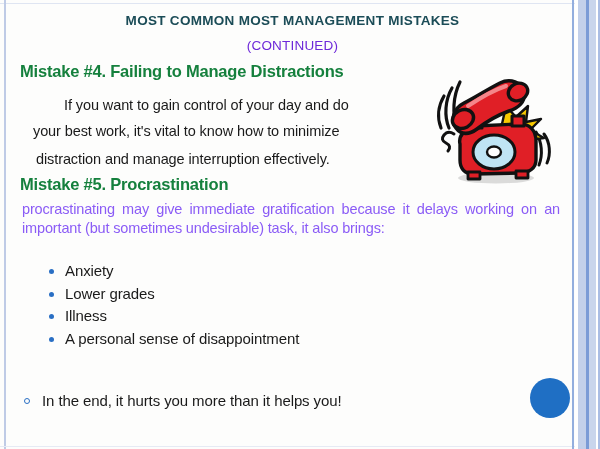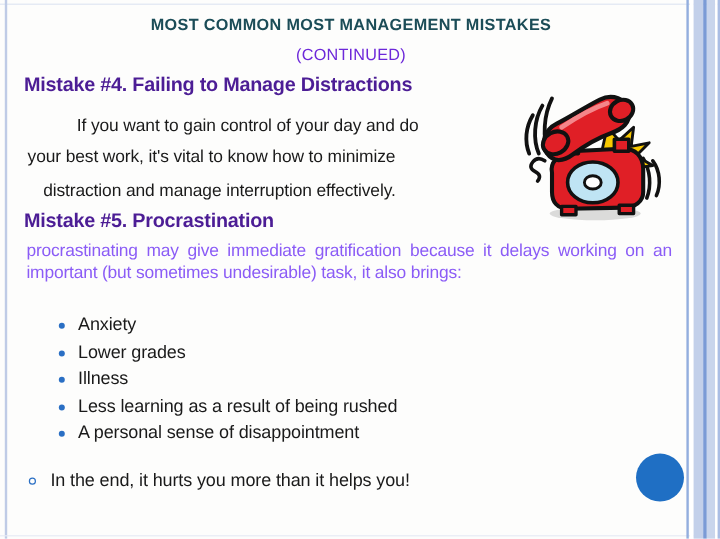--- a/index.html
+++ b/index.html
@@ -81,35 +81,35 @@
     font-variant: small-caps;
     letter-spacing: 0.2px;
   }
 
   
   .mistake-head {
     position: absolute;
     left: 20px;
     font-size: 16.5px;
     font-weight: bold;
-    color: #4c1d95;
+    color: #15803d;
     letter-spacing: -0.2px;
   }
   #m4-head { top: 62px; }
   #m5-head { top: 175px; }
 
   .body-line {
     position: absolute;
     left: 20px;
     font-size: 14.5px;
     color: #1a1a1a;
     letter-spacing: -0.1px;
   }
   #m4-l1 { top: 97px; margin-left: 44px; }
-  #m4-l2 { top: 123px; left: 23px; text-align: center; }
+  #m4-l2 { top: 123px; left: 33px; text-align: center; }
   #m4-l3 { top: 151px; margin-left: 16px; }
 
   
   #m5-para {
     position: absolute;
     left: 22px;
     top: 200px;
     width: 538px;
     font-size: 14.5px;
     color: #8b5cf6;
@@ -212,21 +212,20 @@
   <div id="m4-l2" class="body-line"> your best work, it's vital to know how to minimize</div>
   <div id="m4-l3" class="body-line">distraction and manage  interruption effectively.</div>
 
   <div id="m5-head" class="mistake-head">Mistake #5. Procrastination</div>
   <div id="m5-para">procrastinating may give immediate gratification because it delays working on an important (but sometimes undesirable) task, it also brings:</div>
 
   <ul id="bullets">
     <li><span class="dot"></span><span>Anxiety</span></li>
     <li><span class="dot"></span><span>Lower grades</span></li>
     <li><span class="dot"></span><span>Illness</span></li>
-    <li><span class="dot"></span><span>Less learning as a result of being rushed</span></li>
     <li><span class="dot"></span><span>A personal sense of disappointment</span></li>
   </ul>
 
   <div id="final">
     <span class="ring"></span>
     <span>In the end, it hurts you more than it helps you!</span>
   </div>
 
   <svg id="phone" viewBox="0 0 130 125" xmlns="http://www.w3.org/2000/svg">
 

